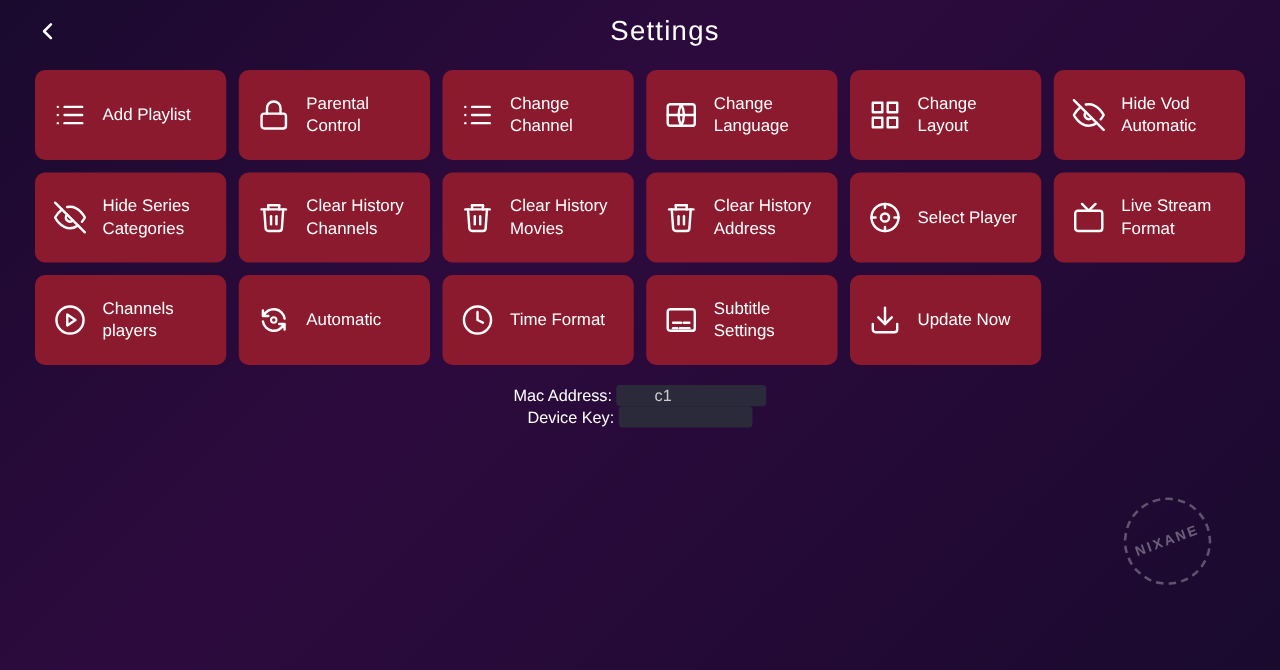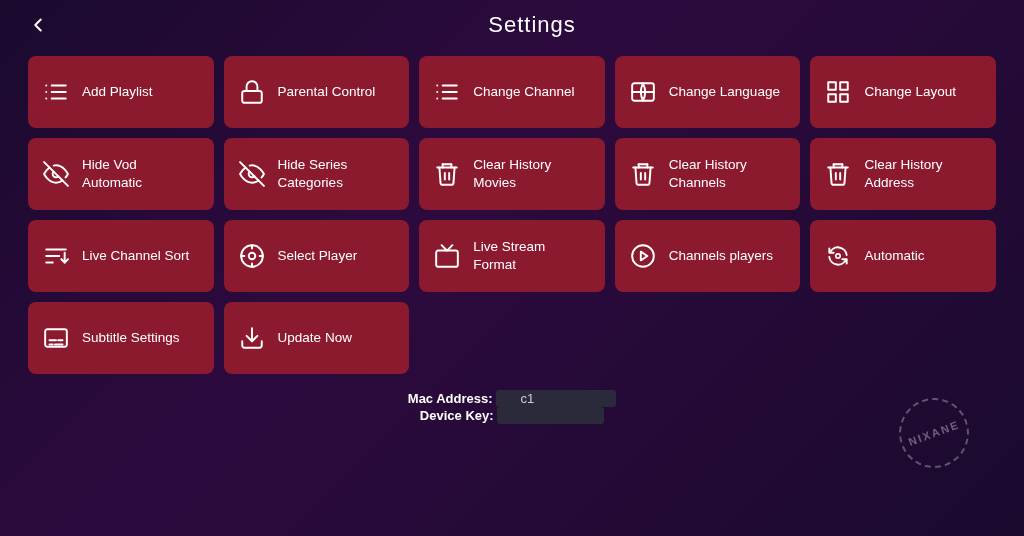--- a/index.html
+++ b/index.html
@@ -40,21 +40,21 @@
     .page-title {
       font-size: 22px;
       font-weight: 500;
       color: #fff;
       letter-spacing: 1px;
       margin-left: 40px;
     }
 
     .grid {
       display: grid;
-      grid-template-columns: repeat(5, 1fr);
+      grid-template-columns: repeat(6, 1fr);
       gap: 10px;
       padding: 6px 28px;
     }
 
     .card {
       background: #8b1a2e;
       border-radius: 8px;
       display: flex;
       align-items: center;
       gap: 12px;
@@ -92,31 +92,32 @@
     }
 
     .footer {
       text-align: center;
       padding: 10px 0 4px;
       font-size: 13px;
       color: #fff;
     }
 
     .footer strong {
-      font-weight: 700;
+      font-weight: 400;
     }
 
     .mac-value {
       display: inline-block;
       background: #2a2a3a;
       color: #ccc;
       border-radius: 3px;
       padding: 1px 18px;
       font-size: 13px;
       min-width: 120px;
+      text-align: right;
     }
 
     .key-value {
       display: inline-block;
       background: #2a2a3a;
       color: #ccc;
       border-radius: 3px;
       padding: 1px 30px;
       font-size: 13px;
       min-width: 90px;
@@ -237,65 +238,53 @@
         <svg viewBox="0 0 24 24">
           <polyline points="3 6 5 6 21 6"></polyline>
           <path d="M19 6l-1 14a2 2 0 0 1-2 2H8a2 2 0 0 1-2-2L5 6"></path>
           <path d="M10 11v6"></path>
           <path d="M14 11v6"></path>
           <line x1="8" y1="6" x2="8" y2="3"></line>
           <line x1="16" y1="6" x2="16" y2="3"></line>
           <line x1="8" y1="3" x2="16" y2="3"></line>
         </svg>
       </div>
-      <span class="card-label">Clear History Movies</span>
+      <span class="card-label">Clear History Channels</span>
     </div>
     <div class="card">
       <div class="card-icon">
         <svg viewBox="0 0 24 24">
           <polyline points="3 6 5 6 21 6"></polyline>
           <path d="M19 6l-1 14a2 2 0 0 1-2 2H8a2 2 0 0 1-2-2L5 6"></path>
           <path d="M10 11v6"></path>
           <path d="M14 11v6"></path>
           <line x1="8" y1="6" x2="8" y2="3"></line>
           <line x1="16" y1="6" x2="16" y2="3"></line>
           <line x1="8" y1="3" x2="16" y2="3"></line>
         </svg>
       </div>
-      <span class="card-label">Clear History Channels</span>
+      <span class="card-label">Clear History Movies</span>
     </div>
     <div class="card">
       <div class="card-icon">
         <svg viewBox="0 0 24 24">
           <polyline points="3 6 5 6 21 6"></polyline>
           <path d="M19 6l-1 14a2 2 0 0 1-2 2H8a2 2 0 0 1-2-2L5 6"></path>
           <path d="M10 11v6"></path>
           <path d="M14 11v6"></path>
           <line x1="8" y1="6" x2="8" y2="3"></line>
           <line x1="16" y1="6" x2="16" y2="3"></line>
           <line x1="8" y1="3" x2="16" y2="3"></line>
         </svg>
       </div>
       <span class="card-label">Clear History Address</span>
     </div>
     <div class="card">
       <div class="card-icon">
         <svg viewBox="0 0 24 24">
-          <line x1="3" y1="6" x2="21" y2="6"></line>
-          <line x1="3" y1="12" x2="15" y2="12"></line>
-          <line x1="3" y1="18" x2="9" y2="18"></line>
-          <polyline points="17 15 20 18 23 15"></polyline>
-          <line x1="20" y1="9" x2="20" y2="18"></line>
-        </svg>
-      </div>
-      <span class="card-label">Live Channel Sort</span>
-    </div>
-    <div class="card">
-      <div class="card-icon">
-        <svg viewBox="0 0 24 24">
           <circle cx="12" cy="12" r="10"></circle>
           <circle cx="12" cy="12" r="3"></circle>
           <line x1="12" y1="2" x2="12" y2="5"></line>
           <line x1="12" y1="19" x2="12" y2="22"></line>
           <line x1="2" y1="12" x2="5" y2="12"></line>
           <line x1="19" y1="12" x2="22" y2="12"></line>
         </svg>
       </div>
       <span class="card-label">Select Player</span>
     </div>
@@ -319,20 +308,29 @@
     </div>
     <div class="card">
       <div class="card-icon">
         <svg viewBox="0 0 24 24">
           <path d="M20 11A8.1 8.1 0 0 0 4.5 9M4 5v4h4"></path>
           <path d="M4 13a8.1 8.1 0 0 0 15.5 2m.5 4v-4h-4"></path>
           <circle cx="12" cy="12" r="2" stroke-width="1.5"></circle>
         </svg>
       </div>
       <span class="card-label">Automatic</span>
+    </div>
+    <div class="card">
+      <div class="card-icon">
+        <svg viewBox="0 0 24 24">
+          <circle cx="12" cy="12" r="10"></circle>
+          <polyline points="12 6 12 12 16 14"></polyline>
+        </svg>
+      </div>
+      <span class="card-label">Time Format</span>
     </div>
     <div class="card">
       <div class="card-icon">
         <svg viewBox="0 0 24 24">
           <rect x="2" y="4" width="20" height="16" rx="2"></rect>
           <line x1="6" y1="14" x2="12" y2="14"></line>
           <line x1="14" y1="14" x2="18" y2="14"></line>
           <line x1="6" y1="18" x2="9" y2="18"></line>
           <line x1="11" y1="18" x2="18" y2="18"></line>
         </svg>

